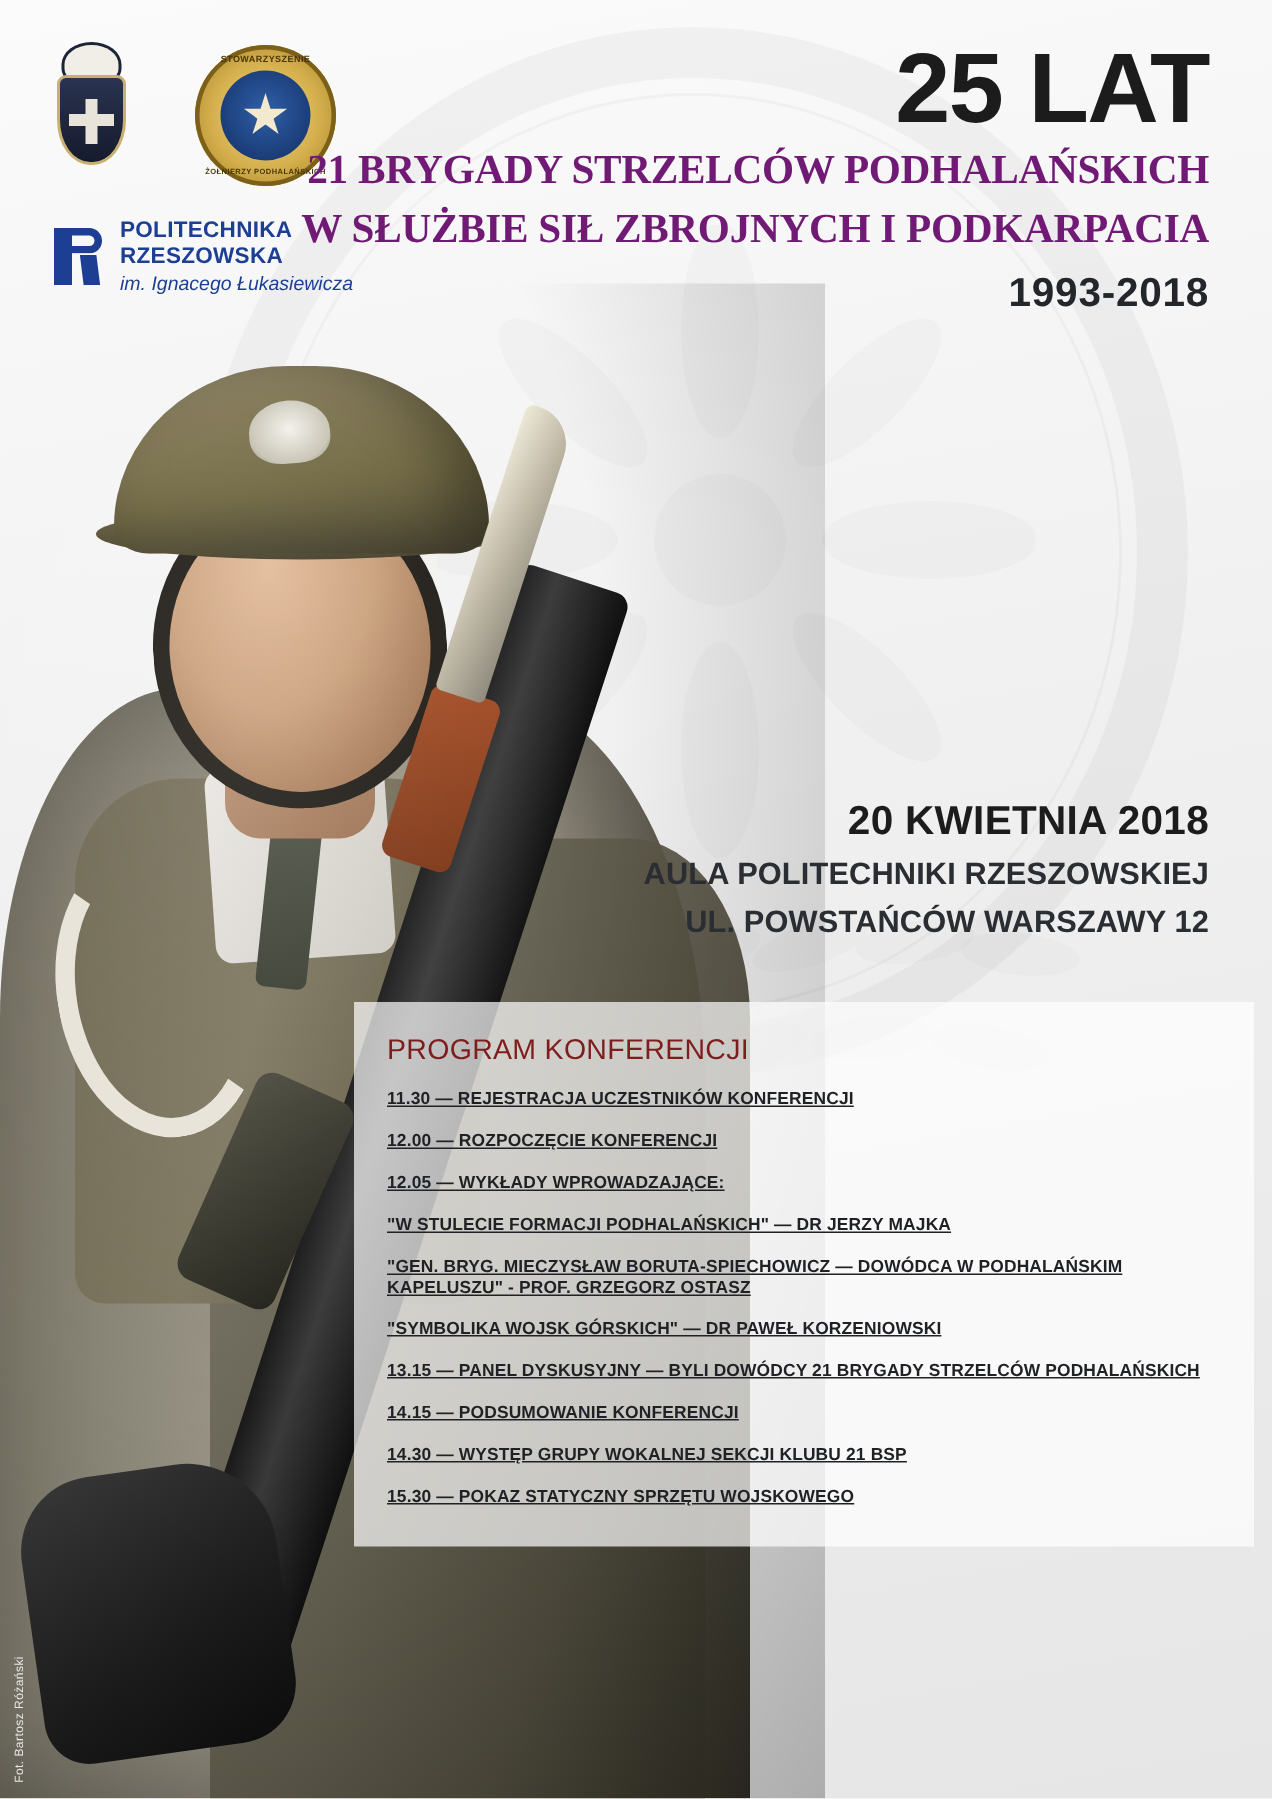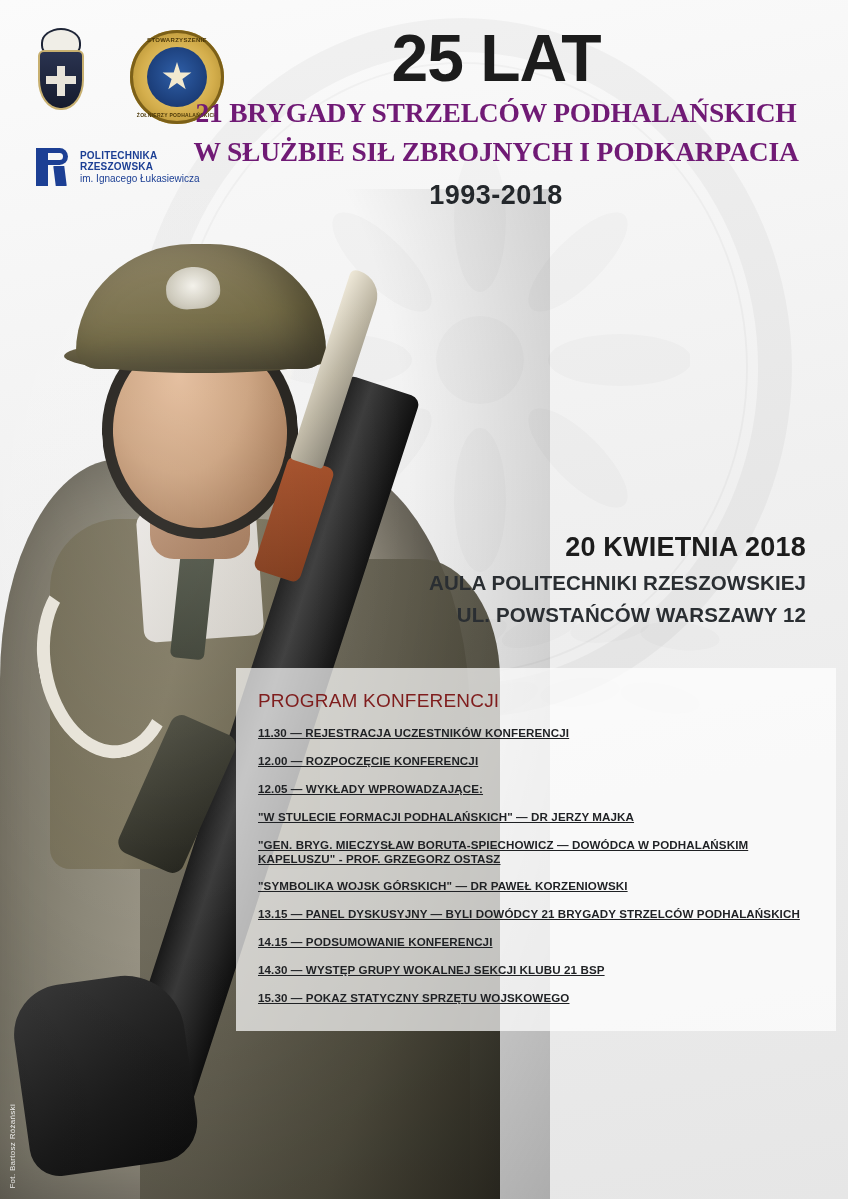--- a/index.html
+++ b/index.html
@@ -392,38 +392,39 @@
     position: absolute;
     left: 16px;
     top: 20px;
     width: 20px;
     height: 20px;
     background: #1c3f94;
     transform: skewX(-18deg);
     clip-path: polygon(0 0, 55% 0, 100% 100%, 45% 100%);
   }
   .prz-text .l1, .prz-text .l2 {
-    font-size: 10px;
+    font-size: 15px;
     font-weight: bold;
     color: #1c3f94;
     line-height: 1.12;
     letter-spacing: 0.2px;
   }
   .prz-text .l3 {
-    font-size: 10px;
+    font-size: 13px;
     color: #1c3f94;
+    font-style: italic;
     margin-top: 1px;
   }
 
   
   .headline {
     position: absolute;
     right: 42px;
     top: 26px;
-    text-align: center;
+    text-align: right;
     z-index: 6;
     width: 620px;
   }
   .headline .big {
     font-size: 66px;
     font-weight: bold;
     letter-spacing: -1px;
     color: #1c1c1c;
     line-height: 0.98;
   }

